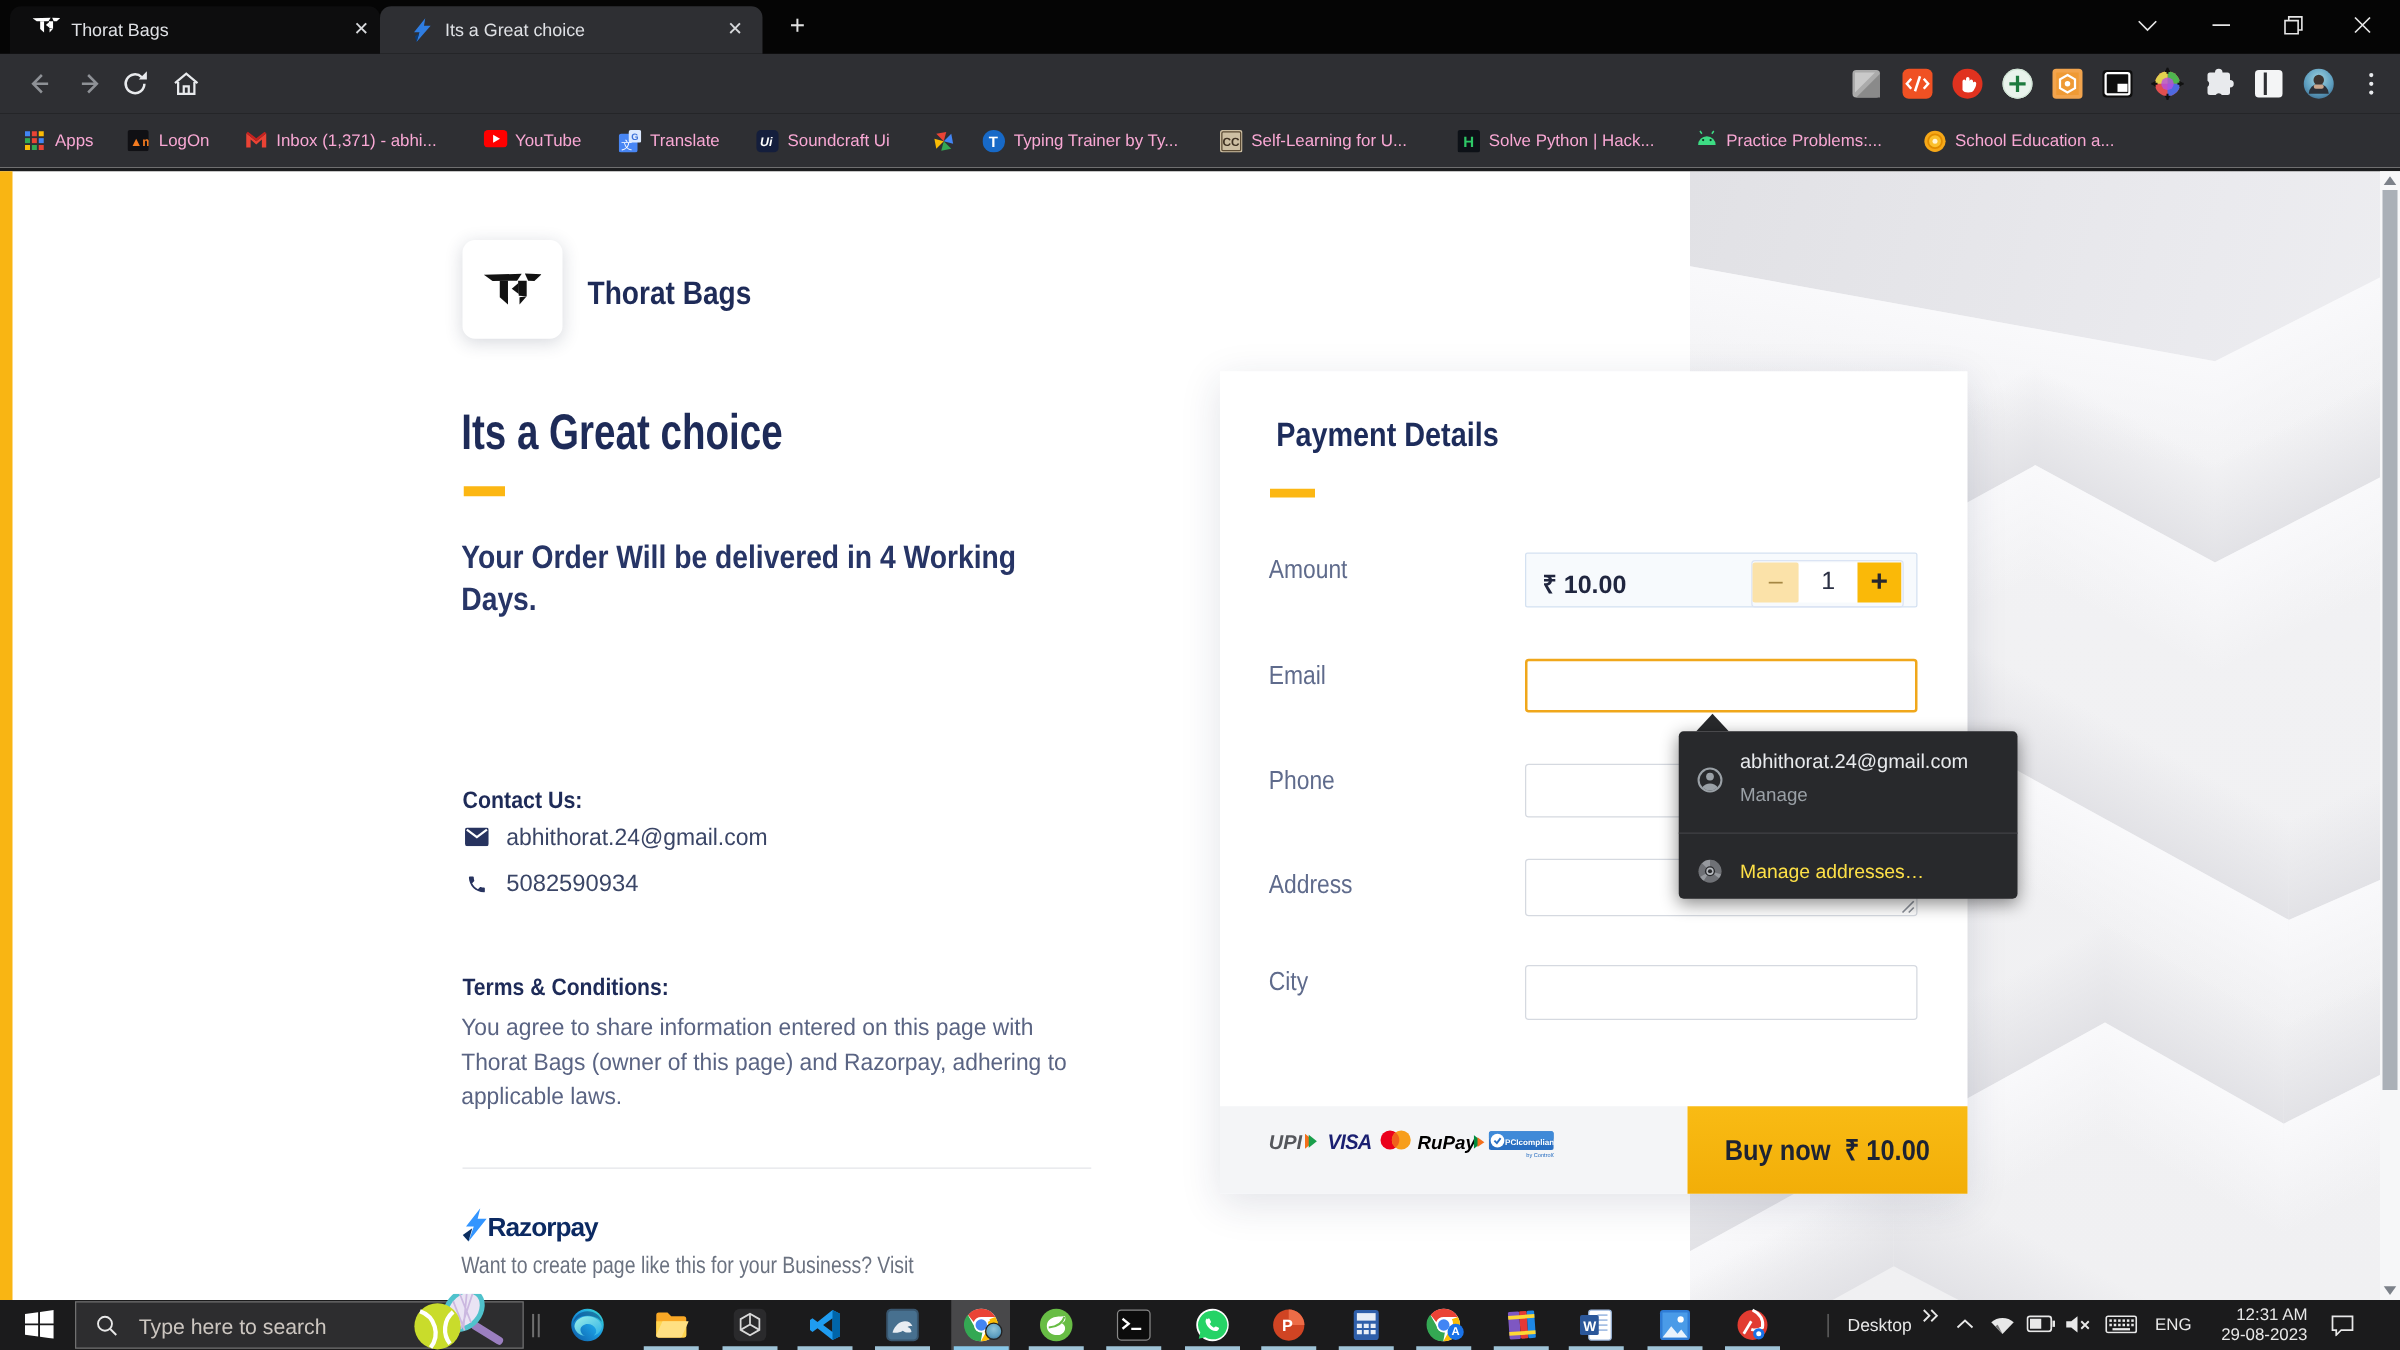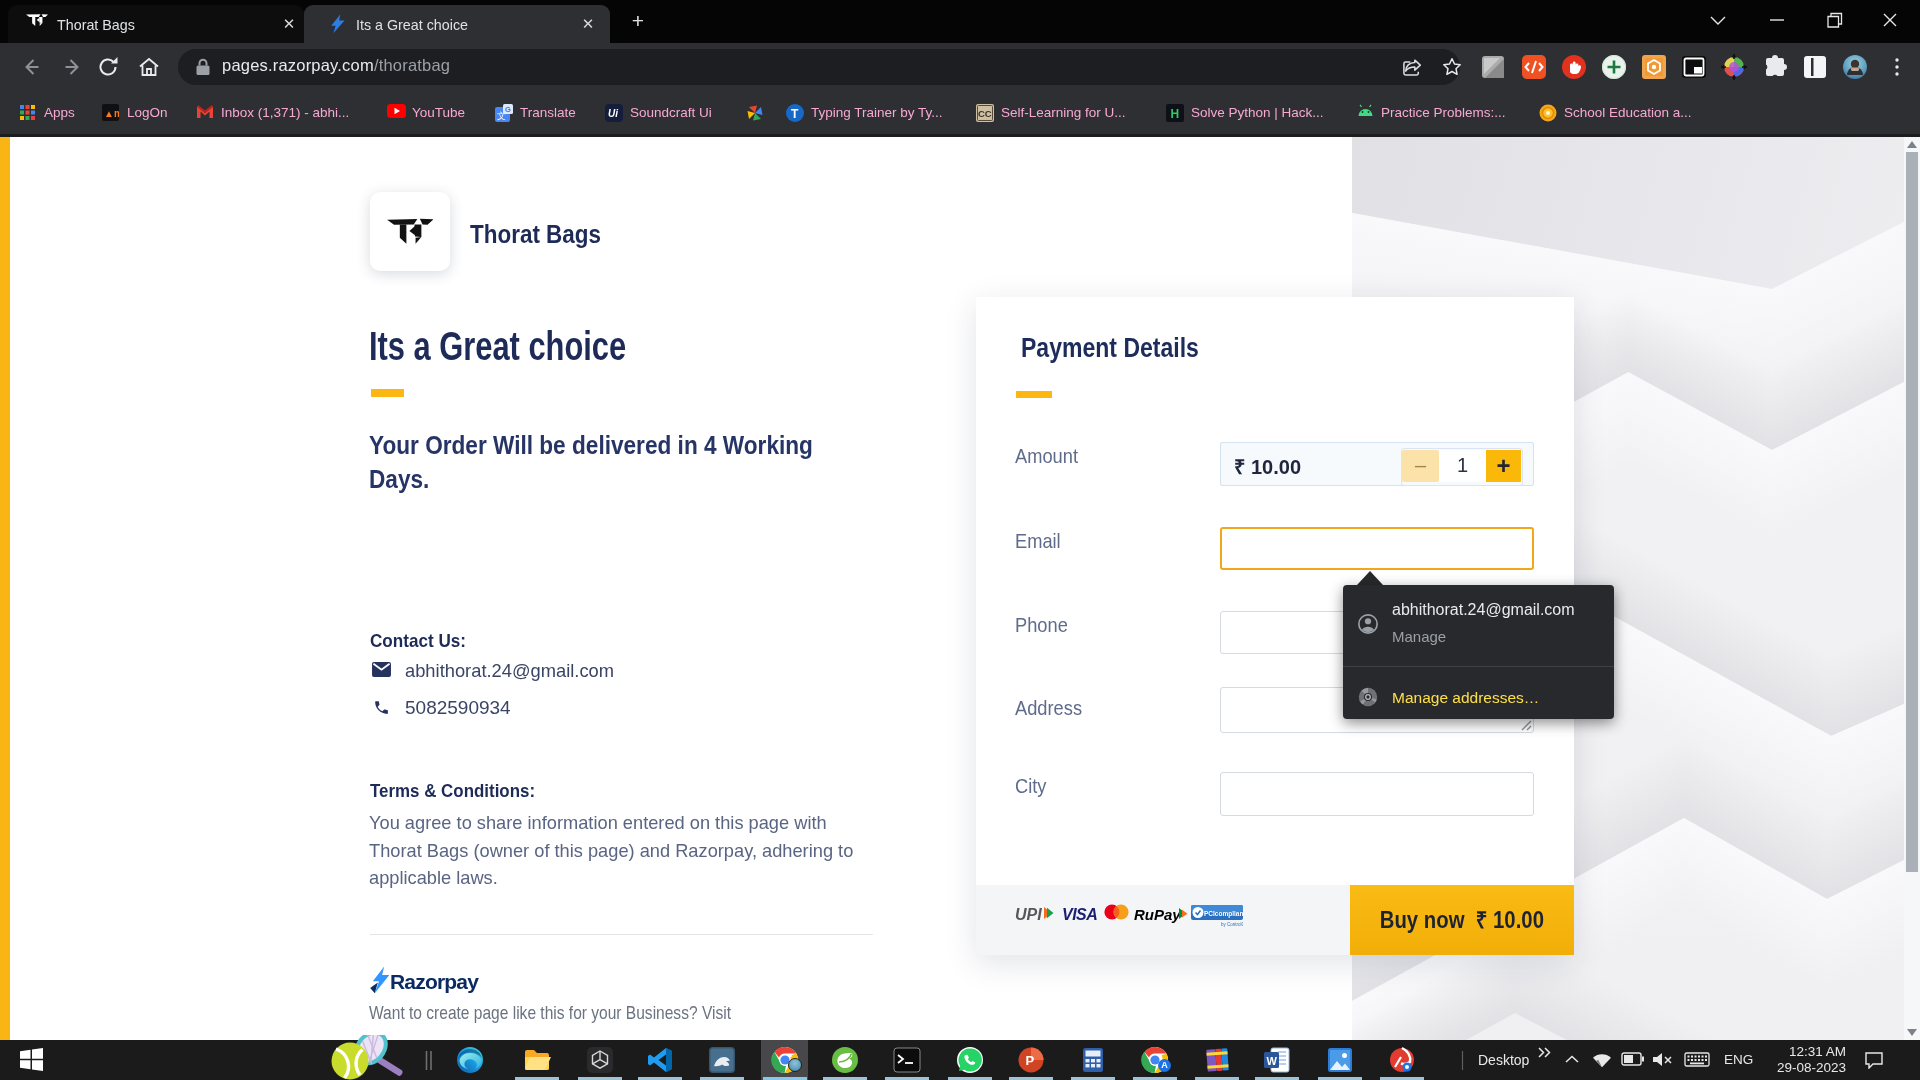--- a/index.html
+++ b/index.html
@@ -144,34 +144,20 @@
   <svg class="navic" style="left:54px;" width="30" height="30">
         <path d="M10.5 8 l7 7 -7 7 M5.5 15 h12" stroke="#8e9196" stroke-width="2" fill="none" transform="translate(6,0)"></path>
       </svg>
   <svg class="navic" style="left:93px;" width="30" height="30">
         <path d="M22.5 15 a7.5 7.5 0 1 1 -2.2-5.3" stroke="#e8eaed" stroke-width="2" fill="none"></path>
         <polygon points="24.5,5 24.5,11.5 18,11.5" fill="#e8eaed"></polygon>
       </svg>
   <svg class="navic" style="left:134px;" width="30" height="30">
         <path d="M6 14.5 L15 7 l9 7.5 M8.5 13.5 V23 h13 v-9.5 M13 23 v-6 h4 v6" stroke="#e8eaed" stroke-width="1.8" fill="none"></path>
       </svg>
-  <div id="omnibox">
-    <svg class="ico" style="left:17px;top:9px;" width="16" height="18" viewBox="0 0 16 18">
-          <rect x="1.5" y="7.5" width="13" height="9.5" rx="1.5" fill="#9aa0a6"></rect>
-          <path d="M4.5 7.5 V5.2 a3.5 3.5 0 0 1 7 0 V7.5" stroke="#9aa0a6" stroke-width="2" fill="none"></path>
-        </svg>
-    <div id="urltext">pages.razorpay.com<span>/thoratbag</span></div>
-    <svg class="ico" style="left:1224px;top:8px;" width="22" height="20" viewBox="0 0 24 22">
-          <path d="M14 3.5 l6 5.5 -6 5.5 v-3.5 c-5 0-8 1.5-10 4.5 0-5.5 4-9.5 10-9.5 Z" stroke="#dadce0" stroke-width="1.7" fill="none" stroke-linejoin="round"></path>
-          <path d="M9 5.5 H3.8 a1.8 1.8 0 0 0 -1.8 1.8 V18 a1.8 1.8 0 0 0 1.8 1.8 H16 a1.8 1.8 0 0 0 1.8-1.8 V16.2" stroke="#dadce0" stroke-width="1.7" fill="none"></path>
-        </svg>
-    <svg class="ico" style="left:1264px;top:8px;" width="20" height="20" viewBox="0 0 20 20">
-          <path d="M10 1.8 l2.5 5.2 5.7.7 -4.2 4 1.1 5.6 -5.1-2.8 -5.1 2.8 1.1-5.6 -4.2-4 5.7-.7 Z" stroke="#e8eaed" stroke-width="1.5" fill="none" stroke-linejoin="round"></path>
-        </svg>
-  </div>
   <div class="extic" style="left:1480px;">
         <svg width="26" height="26">
           <rect x="2" y="2" width="22" height="22" rx="3" fill="#ababab"></rect>
           <polygon points="2,24 24,24 24,5 5,24" fill="#8a8a8a"></polygon>
           <polygon points="4,4 20,4 4,20" fill="#c9c9c9"></polygon>
         </svg>
       </div>
   <div class="extic" style="left:1521px;">
         <svg width="26" height="26">
           <rect x="1" y="1" width="24" height="24" rx="5" fill="#f05123"></rect>
@@ -507,20 +493,27 @@
 
 <div id="taskbar">
   <svg class="ico" style="left:20px;top:8px;" width="23" height="23" viewBox="0 0 23 23">
         <g fill="#fff">
           <polygon points="0,3.2 10.5,1.8 10.5,10.8 0,10.8"></polygon>
           <polygon points="12,1.6 23,0 23,10.8 12,10.8"></polygon>
           <polygon points="0,12.2 10.5,12.2 10.5,21.2 0,19.8"></polygon>
           <polygon points="12,12.2 23,12.2 23,23 12,21.4"></polygon>
         </g>
       </svg>
+  <div id="searchbox">
+        <svg style="position:absolute;left:15px;top:9px;" width="19" height="19" viewBox="0 0 19 19">
+          <circle cx="8" cy="8" r="5.6" stroke="#e8e8e8" stroke-width="1.5" fill="none"></circle>
+          <path d="M12.2 12.2 L17 17" stroke="#e8e8e8" stroke-width="1.5"></path>
+        </svg>
+        <div id="searchtext">Type here to search</div>
+      </div>
 
   <div style="position:absolute;left:322px;top:-5px;width:100px;height:50px;overflow:hidden;">
     <svg width="100" height="50" viewBox="0 0 100 50">
       <rect x="57" y="21" width="29" height="6.5" rx="3" fill="#9b7fc0" transform="rotate(32 57 21)"></rect>
       <g transform="rotate(40 49 13)">
             <ellipse cx="49" cy="13" rx="13" ry="17" fill="#eae4f4" stroke="#4fc2cc" stroke-width="4"></ellipse>
             <path d="M38 5 l22 12 M38 13 l22 12 M40 -2 l18 26 M45 -4 l12 30 M38 20 l20 9" stroke="#cbb8e0" stroke-width="1.4"></path>
           </g>
       <circle cx="28" cy="26" r="18.5" fill="#c9dc2b"></circle>
           <path d="M14 14 a18.5 18.5 0 0 1 8.5 29" stroke="#fff" stroke-width="3.4" fill="none"></path>

